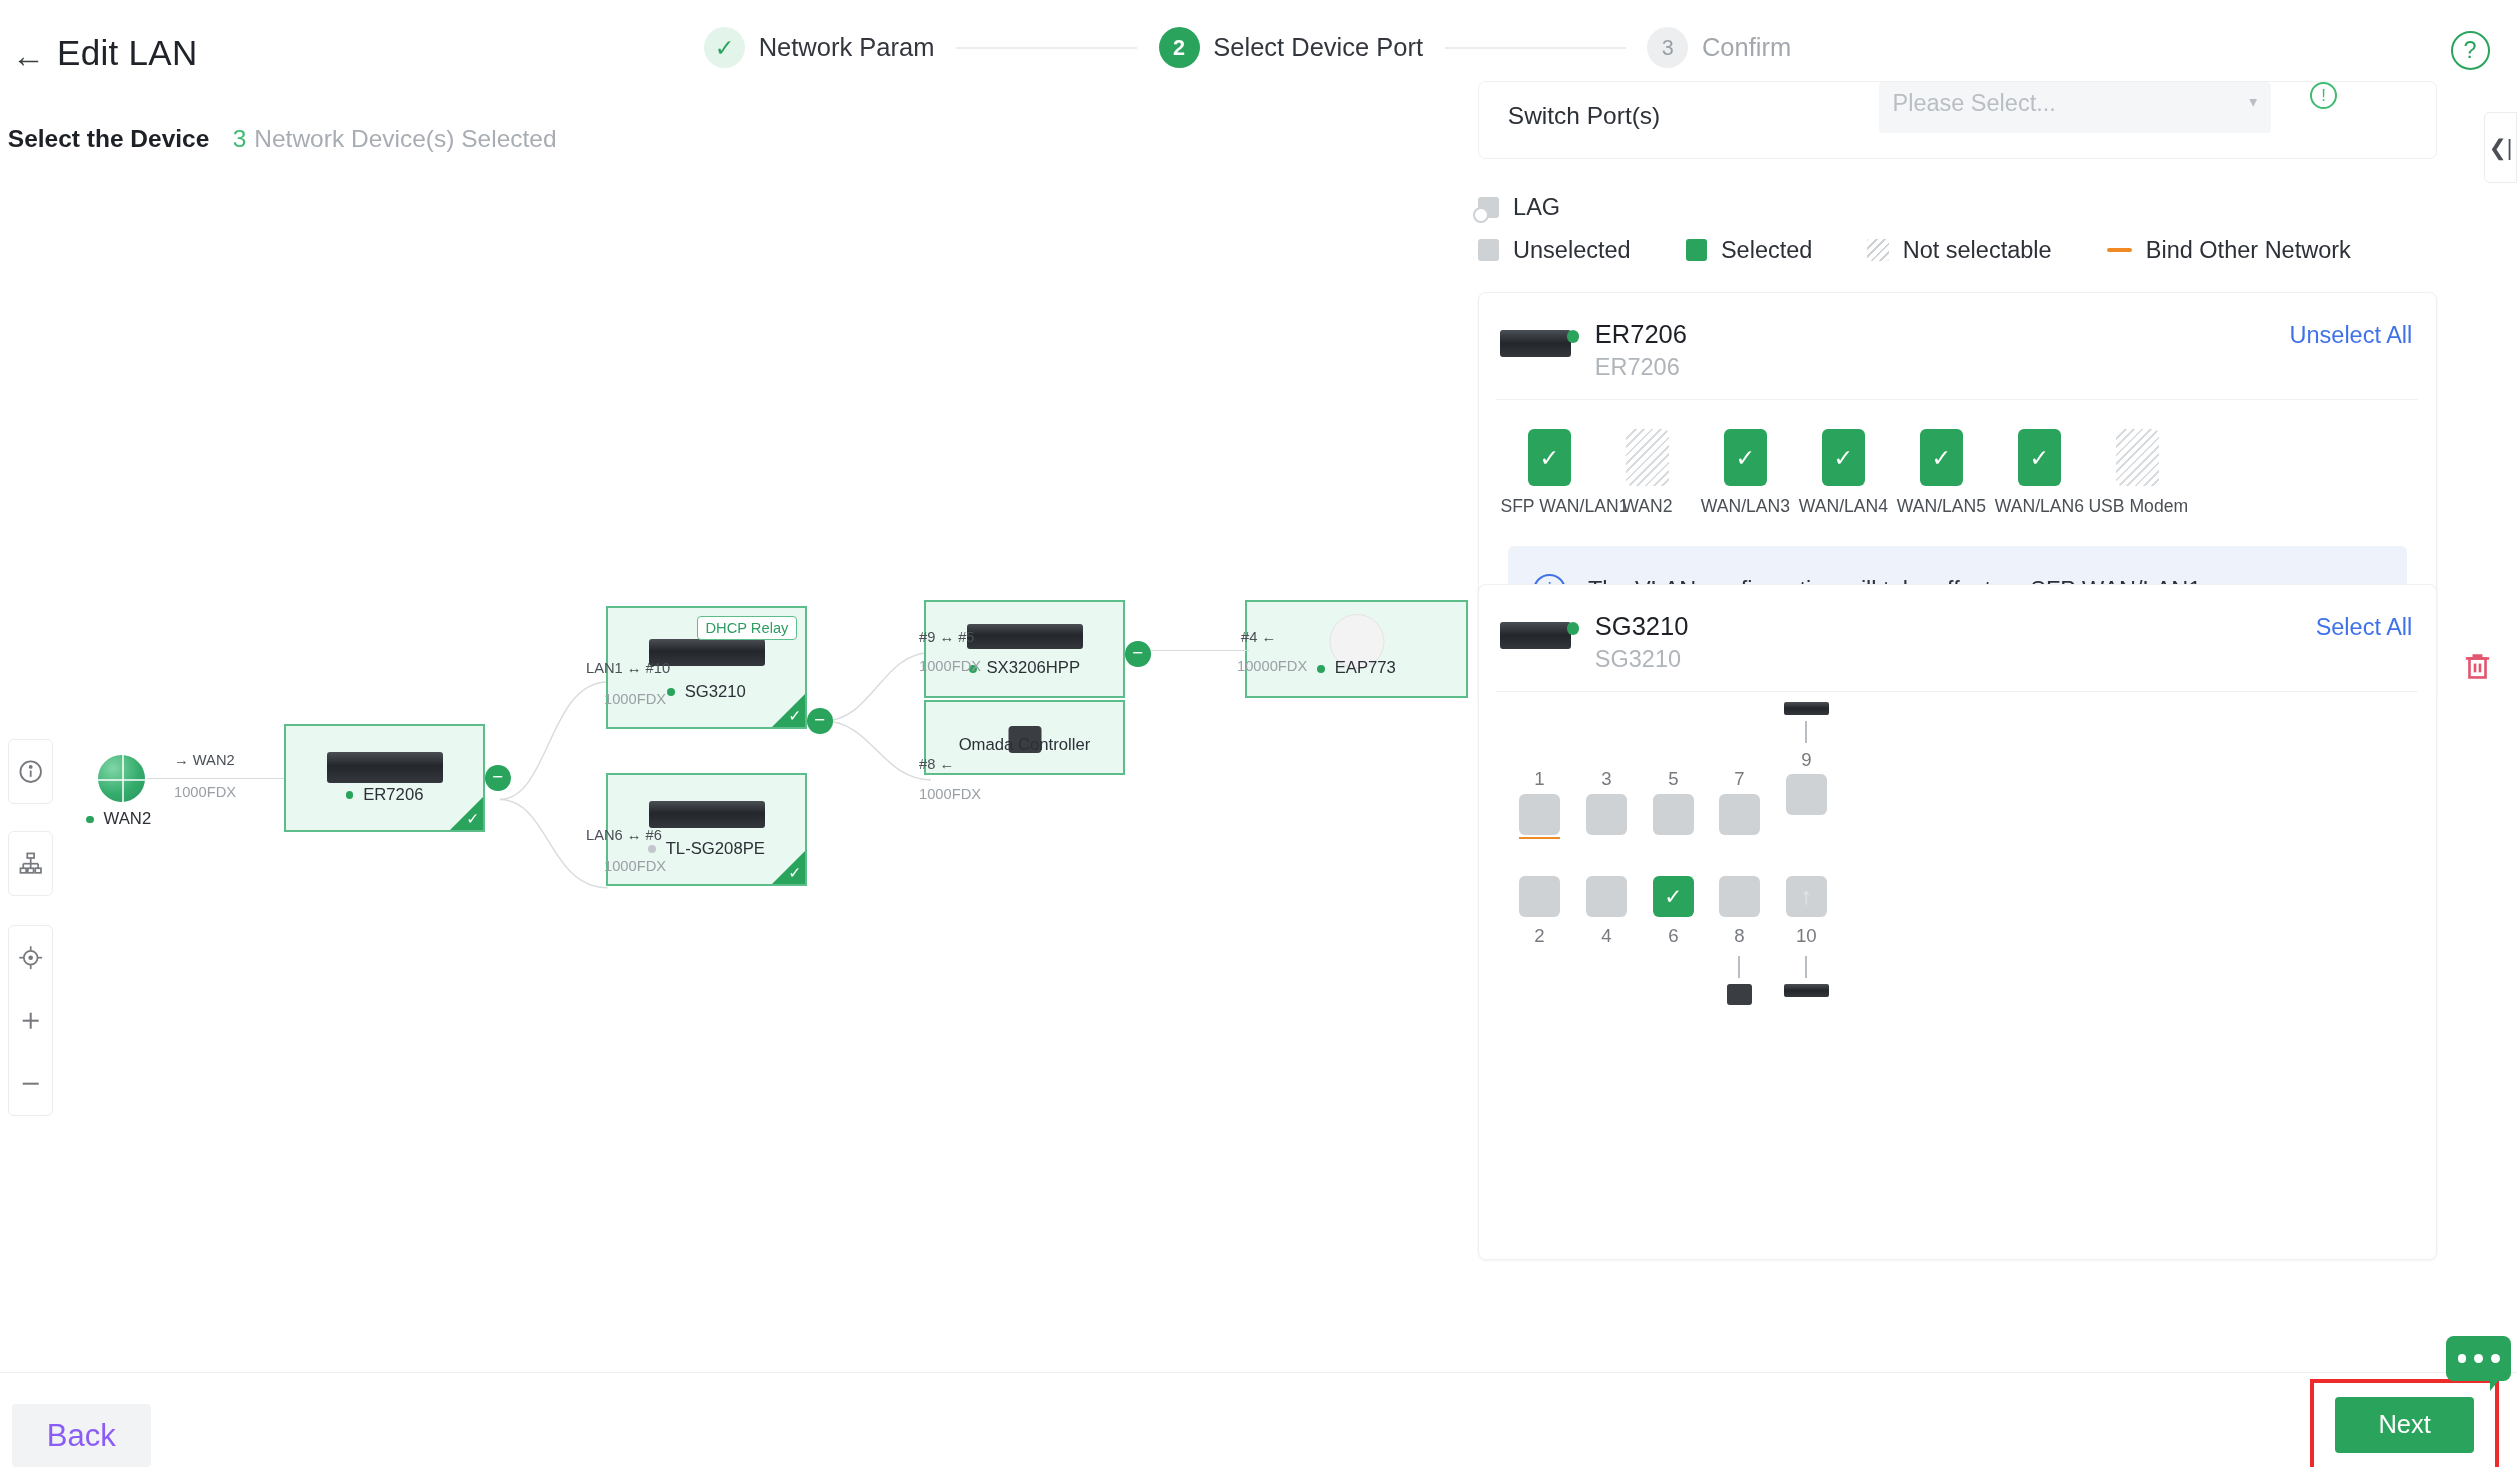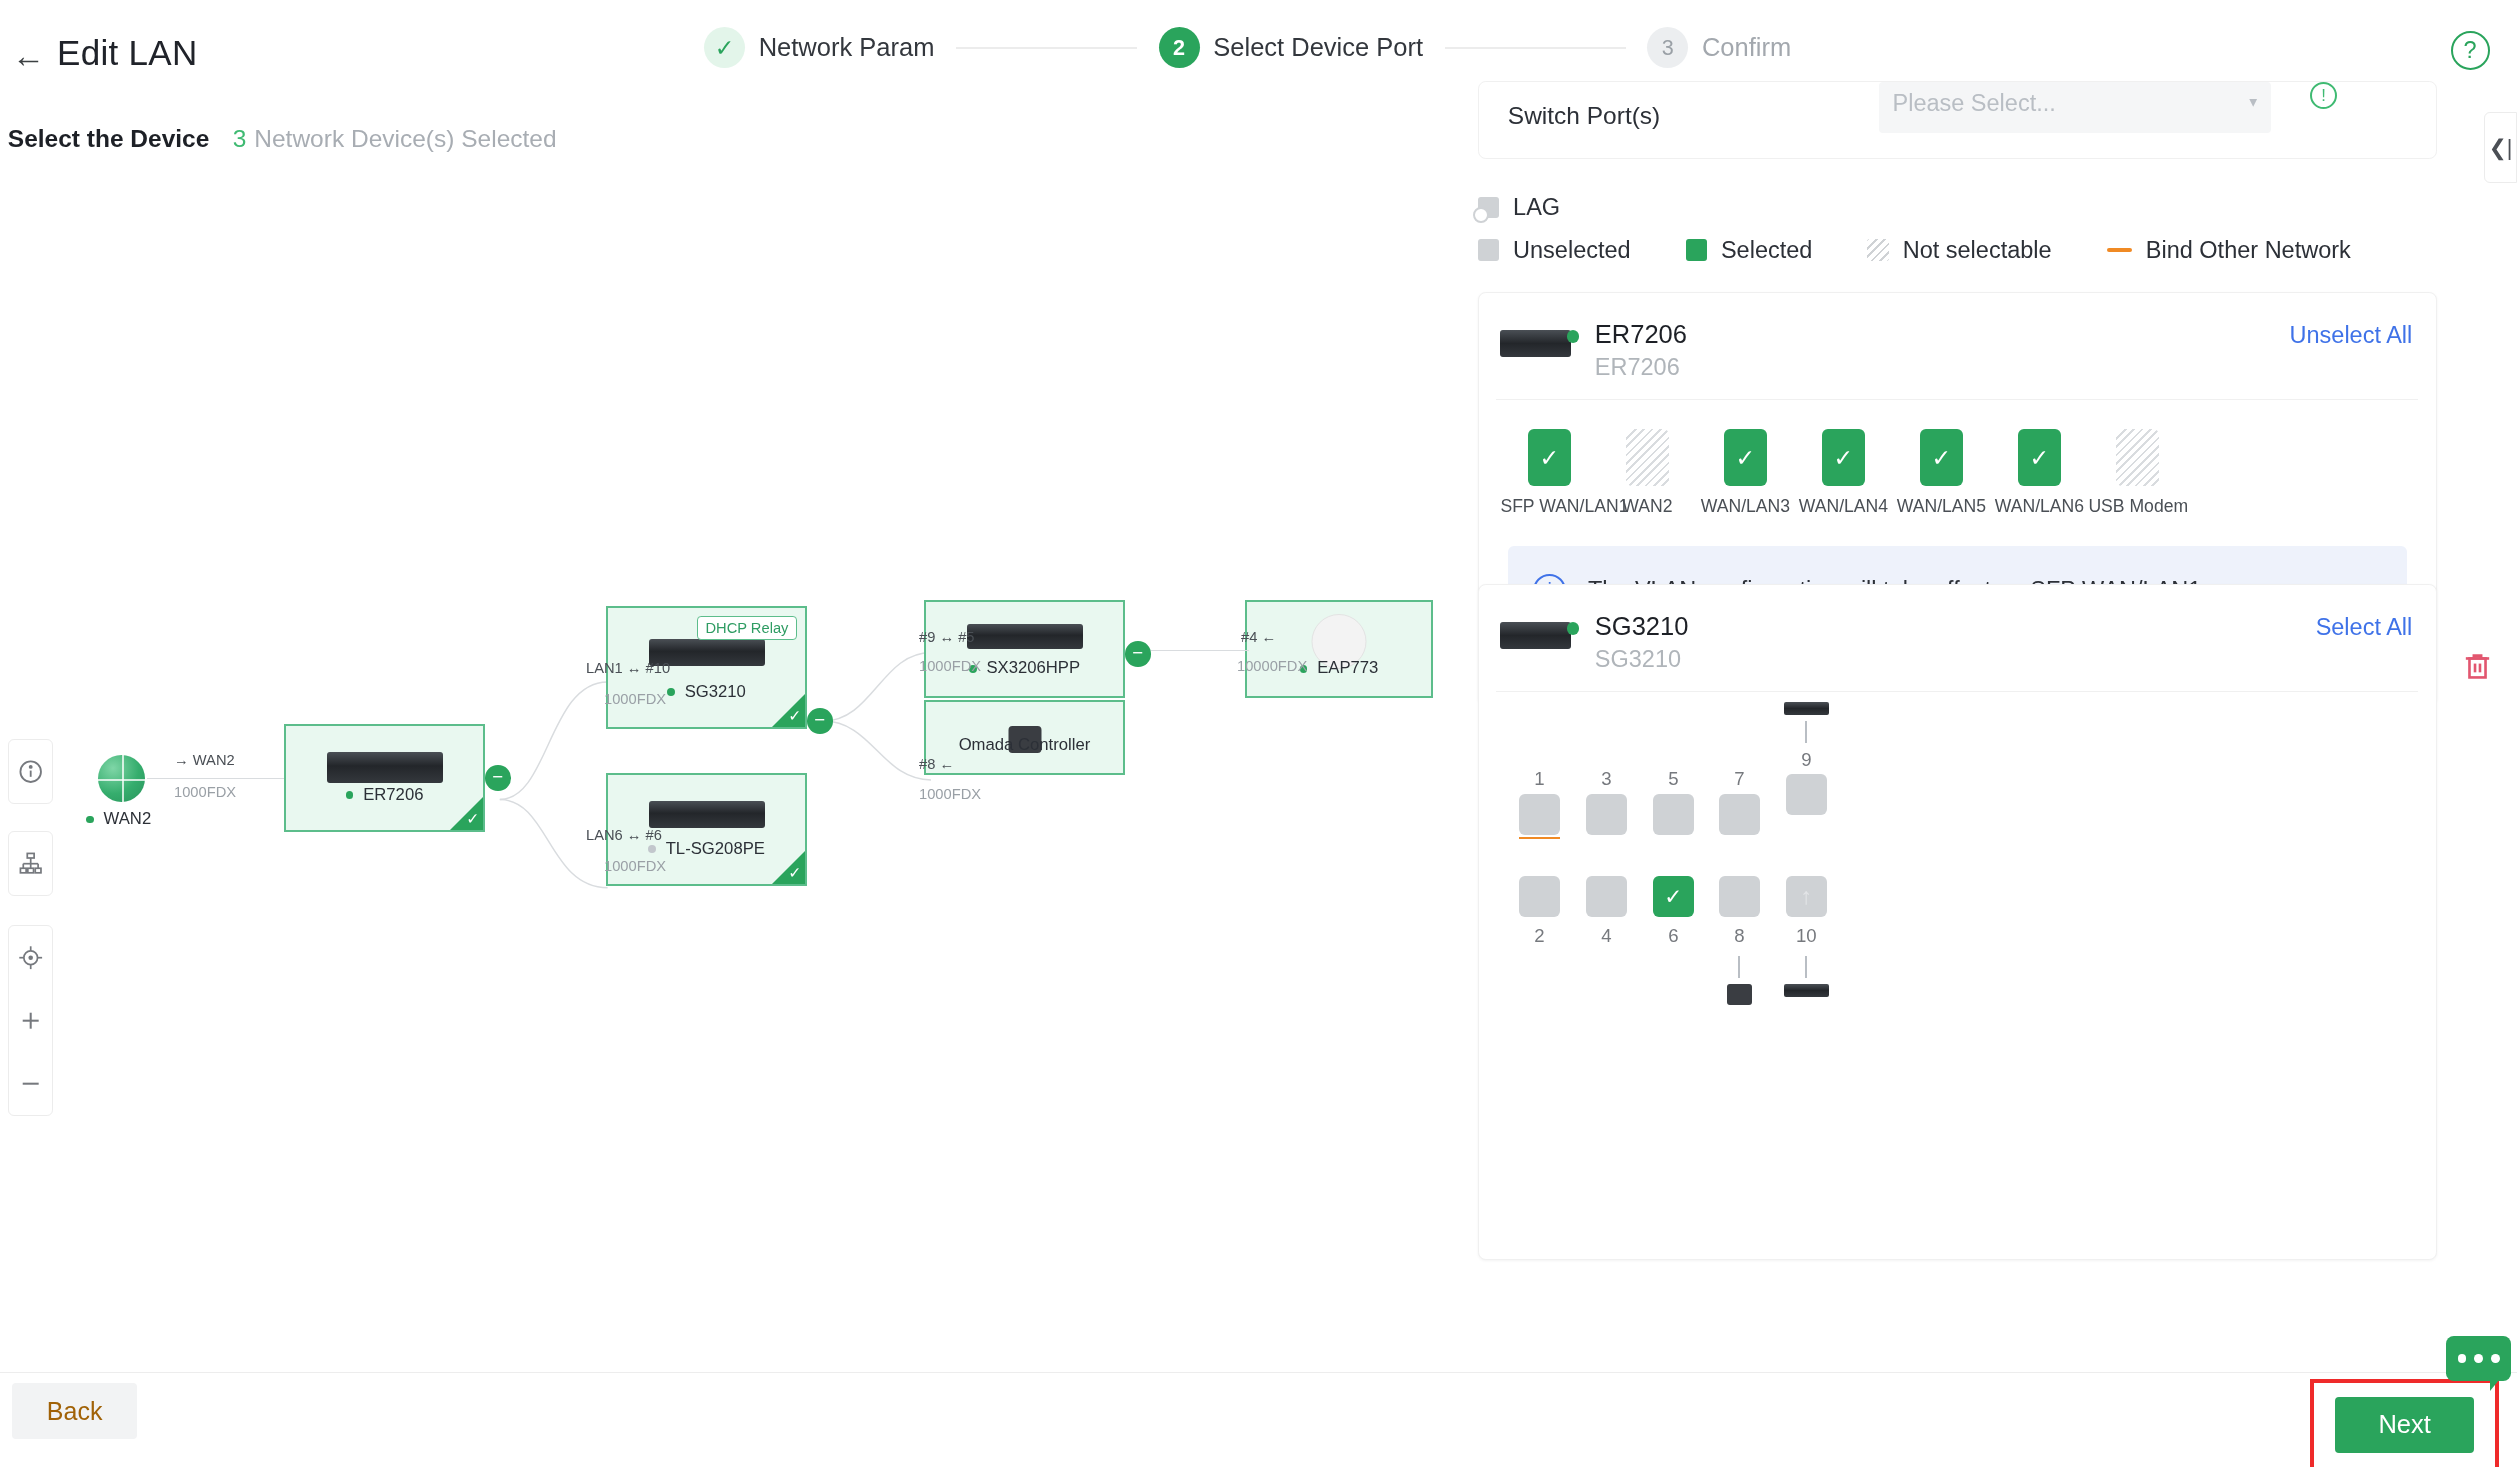--- a/index.html
+++ b/index.html
@@ -258,23 +258,23 @@
     position: absolute; right: 21.6px; top: 568px;
     color: #e2566f; font-size: 33px; cursor: pointer;
   }
 
   
   .footer {
     position: absolute; left: 0; bottom: 0; width: 2517px; height: 95px;
     border-top: 1px solid #ededed; background: #fff;
   }
   .btn-back {
-    position: absolute; left: 11.8px; top: 10px; padding: 13.7px 35px;
-    background: #f2f3f4; border-radius: 3.9px; color: #a16207;
-    font-size: 25px; cursor: pointer; border: none;
+    position: absolute; left: 11.8px; top: 31px; padding: 13.7px 35px;
+    background: #f2f3f4; border-radius: 3.9px; color: #8b5cf6;
+    font-size: 31px; cursor: pointer; border: none;
   }
   .next-wrap {
     position: absolute; right: 17.6px; top: 5.9px;
     border: 4.9px solid #ef2a2a; padding: 13.7px 21.6px; background: #fff;
   }
   .btn-next {
     background: #2aa45c; color: #fff; border: none; border-radius: 3.9px;
     padding: 13.7px 43px; font-size: 25.5px; cursor: pointer;
   }
   .chat-bubble {
@@ -389,21 +389,21 @@
     <div class="link-speed" style="left:919px;top:486px">1000FDX</div>
     <div class="collapse-dot" style="left:1125px;top:469px">−</div>
 
     <div class="node" style="left:924px;top:528px;width:201px;height:75px">
       <div class="node-img ctrl" style="top:23.5px;width:33px;height:27.4px"></div>
       <div class="node-label" style="bottom:17.6px">Omada Controller</div>
     </div>
     <div class="link-text" style="left:919px;top:584px">#8 ←</div>
     <div class="link-speed" style="left:919px;top:614px">1000FDX</div>
 
-    <div class="node" style="left:1245px;top:428px;width:188px;height:98px">
+    <div class="node" style="left:1245px;top:428px;width:223px;height:98px">
       <div class="node-img ap" style="top:11.8px;width:55px;height:55px"></div>
       <div class="node-label" style="bottom:17.6px">
         <span class="node-dot"></span><span>EAP773</span>
       </div>
     </div>
     <div class="link-line" style="left:1151px;top:478px;width:98px"></div>
     <div class="link-text" style="left:1241px;top:457px">#4 ←</div>
     <div class="link-speed" style="left:1237px;top:486px">10000FDX</div>
 
     <div class="tool-group" style="top:567px">

